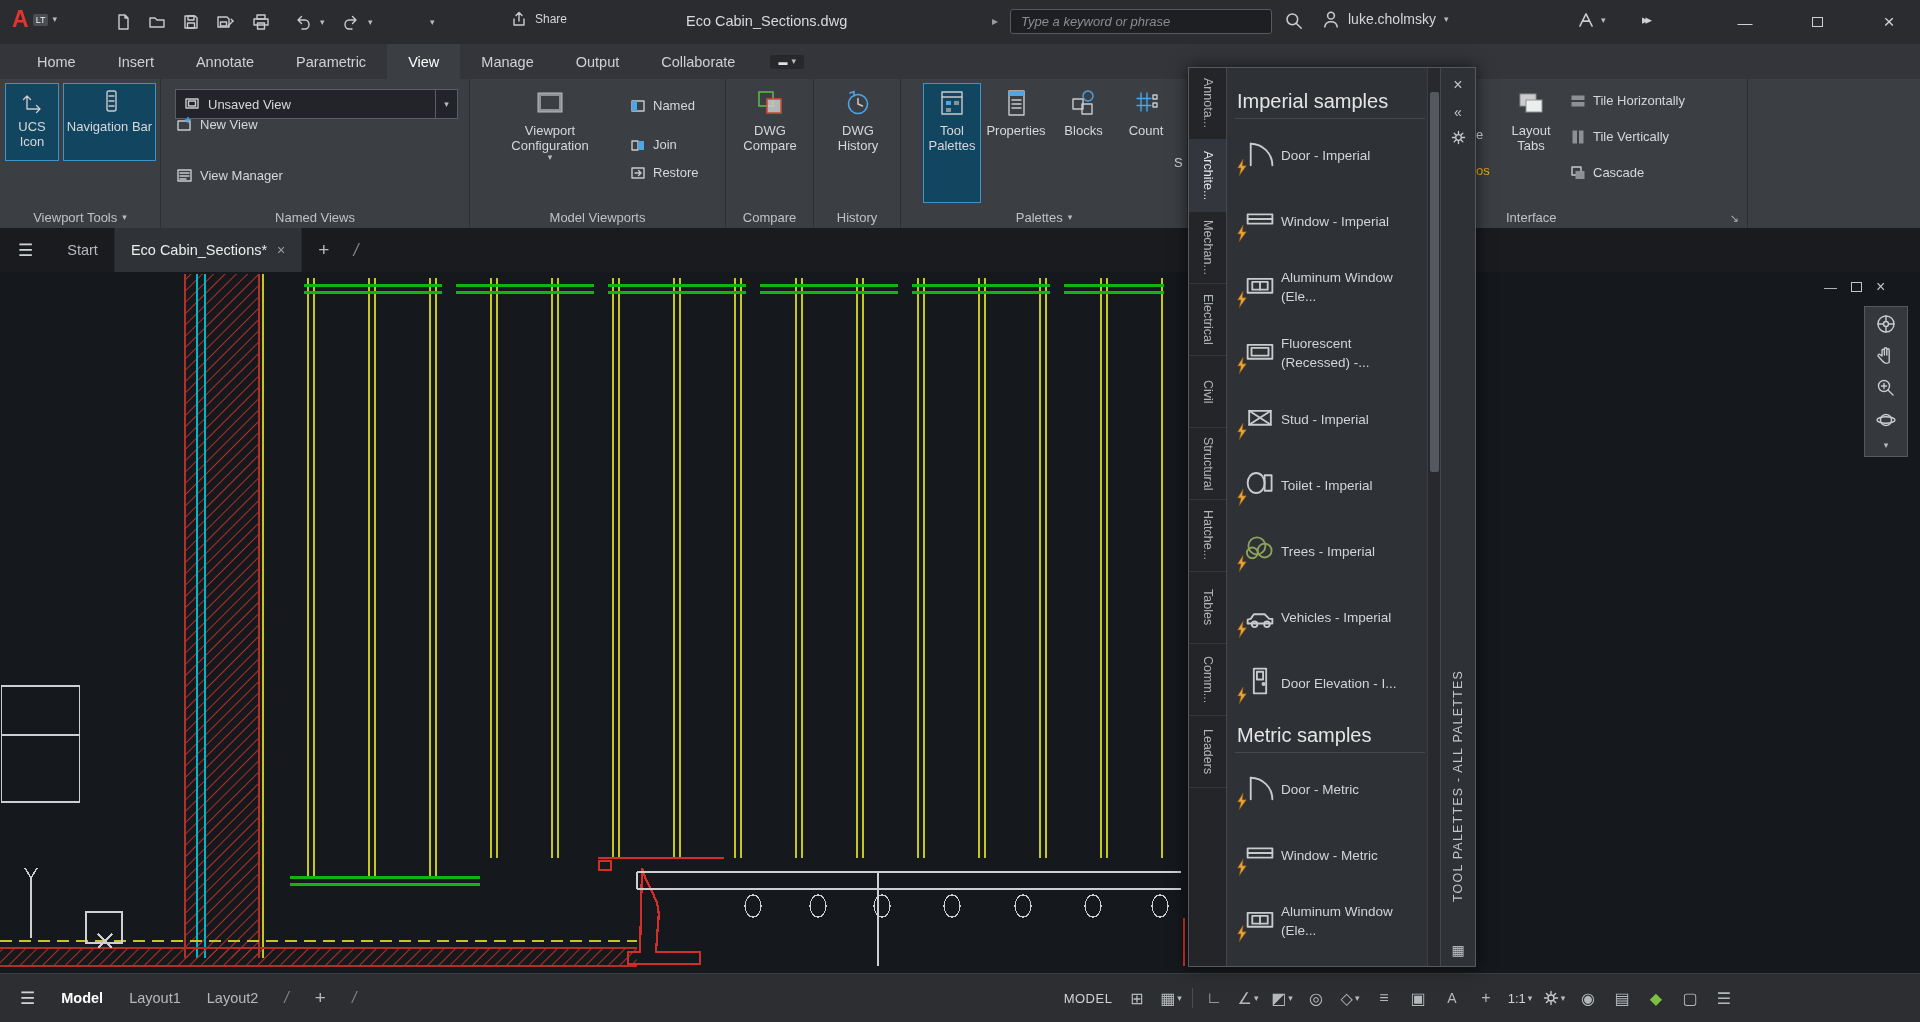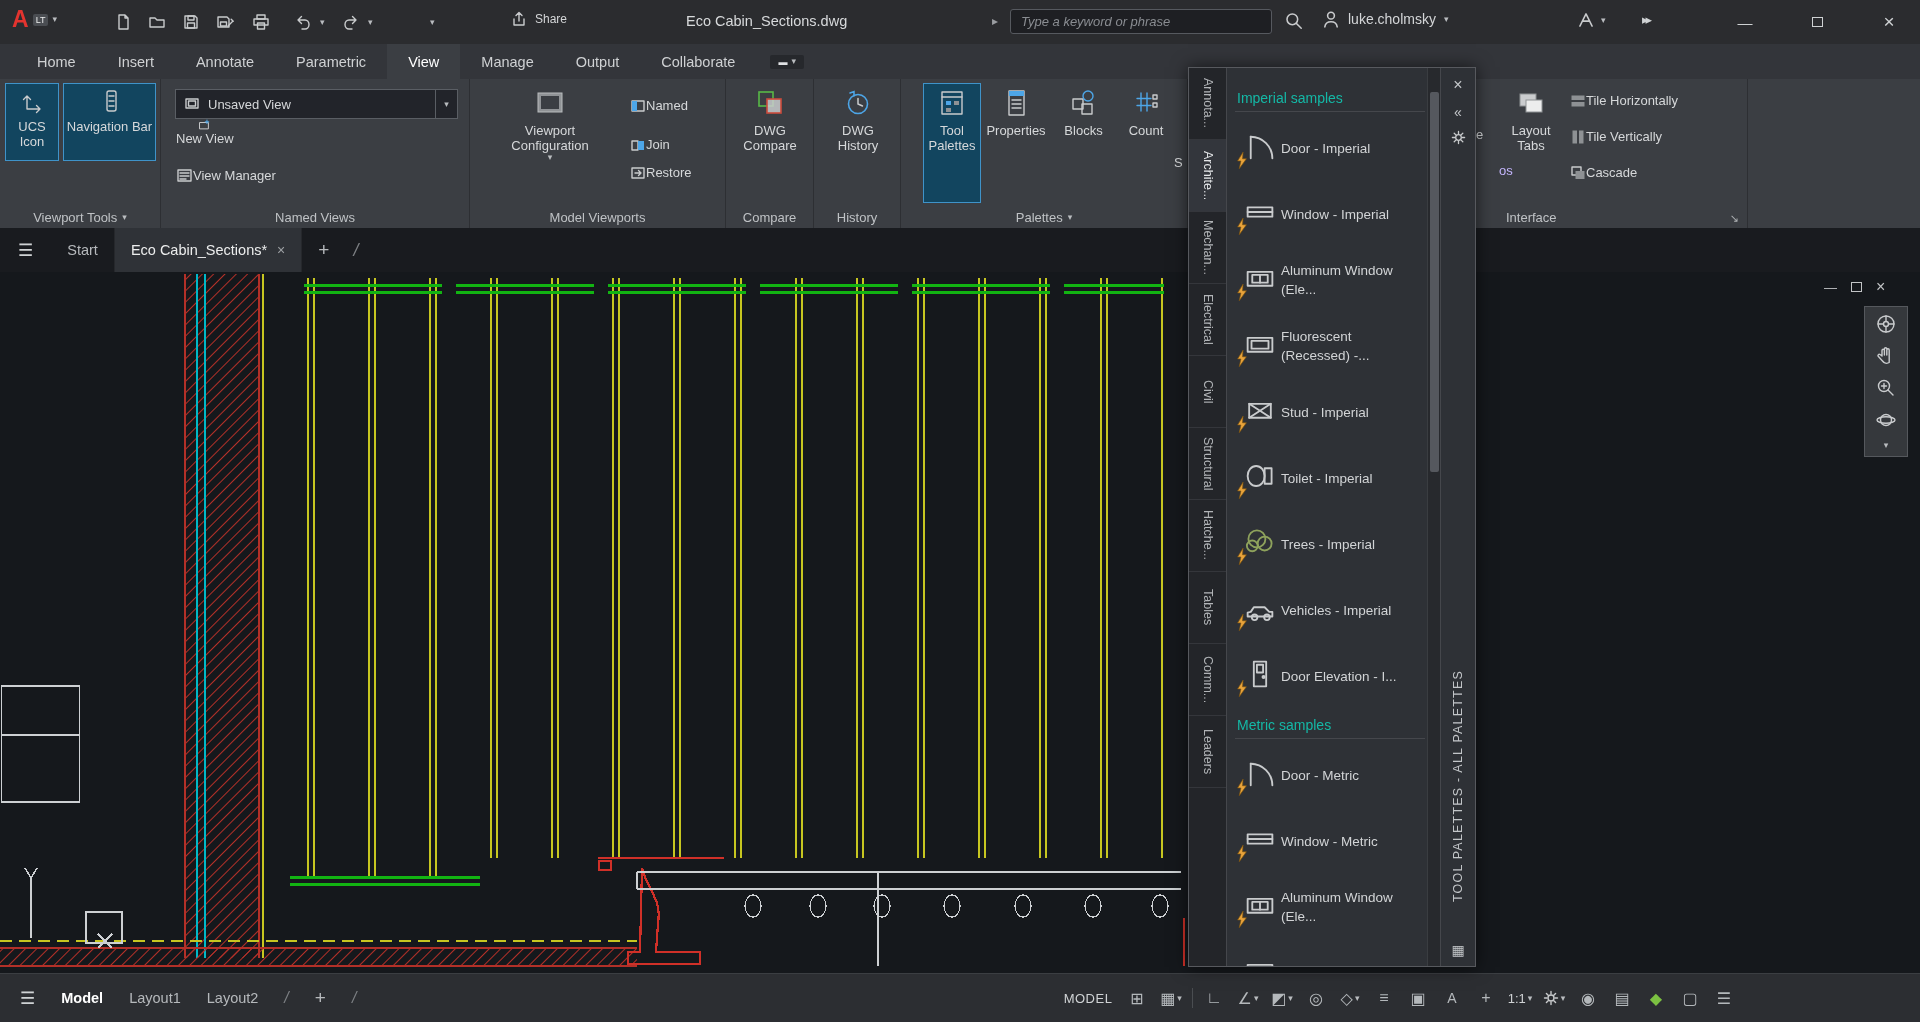--- a/index.html
+++ b/index.html
@@ -21,38 +21,38 @@
   #tabrow{position:absolute;left:0;top:44px;width:1920px;height:35px;background:#33353a;display:flex;align-items:stretch;padding-left:16px;}
   .rtab{padding:0 21px;display:flex;align-items:center;font-size:14.5px;color:#cfd1d3;}
   .rtab.active{background:#3b3e43;color:#ffffff;}
   
   #ribbon{position:absolute;left:0;top:79px;width:1920px;height:149px;background:#3b3e43;}
   .panel{position:absolute;top:0;height:149px;border-right:1px solid #2d2f33;}
   .plabel{position:absolute;bottom:3px;left:0;width:100%;display:flex;align-items:center;justify-content:center;gap:5px;font-size:13px;color:#bfc2c5;}
   .rbtn{position:absolute;top:4px;display:flex;flex-direction:column;align-items:center;padding-top:5px;font-size:13px;line-height:15px;text-align:center;color:#d6d8da;height:122px;}
   .rbtn .blabel{margin-top:5px;}
   .sel{background:#12455f;box-shadow:inset 0 0 0 1px #3f93c9;}
-  .srow{position:absolute;display:flex;align-items:center;font-size:13px;color:#d6d8da;height:27px;}
+  .srow{position:absolute;display:flex;align-items:center;gap:7px;font-size:13px;color:#d6d8da;height:27px;}
   #combo{position:absolute;left:14px;top:10px;width:283px;height:30px;background:#22242a;border:1px solid #5a5e64;display:flex;align-items:center;gap:8px;padding-left:8px;font-size:13px;color:#d6d8da;}
   #combo .cend{margin-left:auto;width:22px;height:100%;border-left:1px solid #5a5e64;display:flex;align-items:center;justify-content:center;}
   
   #filetabs{position:absolute;left:0;top:228px;width:1920px;height:44px;background:#191b1f;display:flex;align-items:stretch;}
   .ftab{display:flex;align-items:center;gap:10px;padding:0 16px;font-size:14.5px;color:#b6b9bc;border-right:1px solid #26282c;}
   .ftab.active{background:#2f3237;color:#eceded;}
   
   #canvas{position:absolute;left:0;top:272px;width:1920px;height:701px;background:#15181c;}
   #canvaswin{position:absolute;left:1824px;top:6px;display:flex;gap:14px;color:#c2c4c6;font-size:13px;align-items:center;}
   #navbar{position:absolute;left:1864px;top:34px;width:44px;background:rgba(59,62,66,.85);border:1px solid #55585d;display:flex;flex-direction:column;align-items:center;padding:6px 0;gap:10px;}
   
   #palette{position:absolute;left:1188px;top:67px;width:288px;height:900px;z-index:60;display:flex;background:#2e3136;border:1px solid #57595e;box-shadow:0 0 16px rgba(0,0,0,.6);}
   #ptabs{width:38px;background:#232529;border-right:1px solid #45474c;display:flex;flex-direction:column;}
   .ptab{height:72px;display:flex;align-items:center;justify-content:center;writing-mode:vertical-rl;font-size:12.5px;color:#b2b5b8;border-bottom:1px solid #34363b;}
   .ptab.active{background:#33363c;color:#e4e6e8;}
   #pcontent{width:200px;padding:18px 2px 0 8px;overflow:hidden;position:relative;}
-  .psec{font-size:14px;color:#14b8a6;padding:4px 0 5px 2px;border-bottom:1px solid #45474c;margin-bottom:3px;}
+  .psec{font-size:20px;color:#e5e5e5;padding:4px 0 5px 2px;border-bottom:1px solid #45474c;margin-bottom:3px;}
   .tp-item{display:flex;align-items:center;height:66px;}
   .tp-ic{position:relative;width:46px;height:48px;flex:0 0 46px;}
   .tp-ic .pic{position:absolute;left:8px;top:5px;width:34px;height:34px;}
   .tp-ic .bolt{position:absolute;left:0;bottom:1px;width:14px;height:20px;}
   .tp-label{width:134px;font-size:13.5px;line-height:19px;color:#d2d4d6;}
   #pscroll{width:13px;background:#27292d;border-left:1px solid #3a3d41;position:relative;}
   #pthumb{position:absolute;left:2px;top:24px;width:9px;height:380px;background:#55585e;border-radius:2px;}
   #pbar{width:35px;background:#2e3136;border-left:1px solid #45474c;position:relative;}
   .pbarbtn{position:absolute;left:0;width:100%;text-align:center;color:#c3c6c9;font-size:14px;}
   #vtitle{position:absolute;bottom:64px;left:50%;transform:translateX(-50%) rotate(180deg);writing-mode:vertical-rl;font-size:12.5px;letter-spacing:1.2px;color:#c3c6c9;white-space:nowrap;}
@@ -213,21 +213,21 @@
       <div id="combo">
         <svg class="lic" width="16" height="16" viewBox="0 0 16 16">
             <rect x="2" y="3" width="12" height="9"></rect>
             <rect x="4.5" y="5" width="7" height="5"></rect>
           </svg>
         <span>Unsaved View</span>
         <span class="cend">
             <span class="dd">▾</span>
           </span>
       </div>
-      <div class="srow" style="left:15px;top:40px;flex-direction:column;">
+      <div class="srow" style="left:15px;top:32px;">
         <svg class="lic" width="17" height="17" viewBox="0 0 17 17">
             <rect x="2" y="5" width="12" height="9"></rect>
             <path d="M12 1.5 v5 M9.5 4 h5" stroke="#4da6e8"></path>
           </svg>
         <span>New View</span>
       </div>
       <div class="srow" style="left:15px;top:83px;">
         <svg class="lic" width="17" height="17" viewBox="0 0 17 17">
             <rect x="2" y="3" width="13" height="11"></rect>
             <path d="M4 6 h9 M4 9 h9 M4 12 h6"></path>
@@ -338,21 +338,21 @@
       </div>
       <span class="a" style="left:273px;top:76px;font-size:13px;color:#d6d8da;">S</span>
       <div class="plabel">
           <span>Palettes</span>
           <span class="dd">▾</span>
         </div>
     </div>
 
     <div class="panel" style="left:1464px;width:284px;">
       <span class="a" style="left:12px;top:48px;font-size:13px;color:#d6d8da;">e</span>
-      <span class="a" style="left:12px;top:84px;font-size:13px;color:#c4b5fd;margin-left:23px;">os</span>
+      <span class="a" style="left:12px;top:84px;font-size:13px;color:#eab308;">os</span>
       <div class="rbtn" style="left:36px;width:62px;">
         <svg width="32" height="30" viewBox="0 0 30 30">
             <rect x="4" y="6" width="16" height="12" fill="#caccce" stroke="#8e9194"></rect>
             <rect x="10" y="12" width="16" height="12" fill="#eceded" stroke="#8e9194"></rect>
           </svg>
         <span class="blabel">Layout Tabs</span>
       </div>
       <div class="srow" style="left:106px;top:8px;">
         <svg class="lic" width="16" height="16" viewBox="0 0 16 16">
             <rect x="1.5" y="2.5" width="13" height="4.5" fill="#8e9194" stroke="none"></rect>

